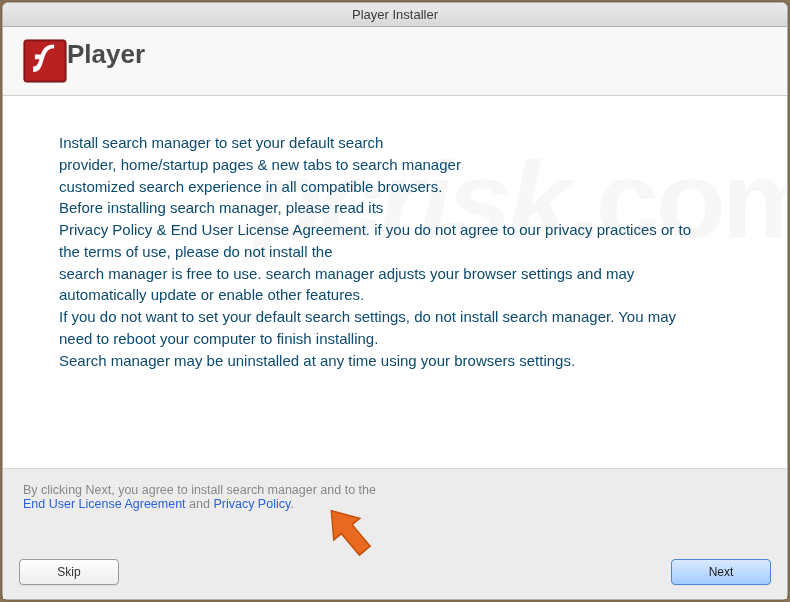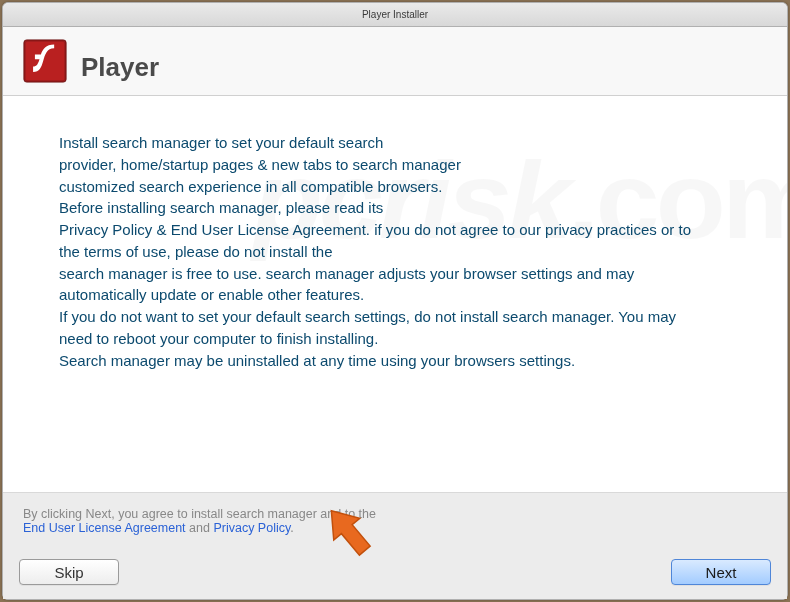--- a/index.html
+++ b/index.html
@@ -29,28 +29,27 @@
       flex-direction: column;
     }
     .titlebar {
       height: 24px;
       background: linear-gradient(to bottom, #eaeaea, #d8d8d8);
       border-bottom: 1px solid #b0b0b0;
       border-radius: 6px 6px 0 0;
       display: flex;
       align-items: center;
       justify-content: center;
-      font-size: 10px;
+      font-size: 13px;
       color: #3a3a3a;
     }
     .header {
       padding: 12px 20px;
       display: flex;
-      align-items: flex-end;
-      gap: 14px;
+      align-items: flex-start;
       background: #f8f8f8;
       border-bottom: 1px solid #d0d0d0;
     }
     .flash-icon {
       width: 44px;
       height: 44px;
     }
     .app-title {
       font-size: 26px;
       font-weight: bold;
@@ -101,24 +100,25 @@
       background: #ececec;
       display: flex;
       justify-content: space-between;
     }
     .btn {
       min-width: 100px;
       height: 26px;
       border: 1px solid #9a9a9a;
       border-radius: 4px;
       background: linear-gradient(to bottom, #ffffff, #ededed);
-      font-size: 15px;
+      font-size: 12px;
       color: #333;
       cursor: pointer;
       box-shadow: 0 1px 0 rgba(0,0,0,0.05);
+      margin-top: 24px;
     }
     .btn-next {
       border: 1px solid #4f86d8;
       background: linear-gradient(to bottom, #d9eaff, #a3ccff);
       color: #1a1a1a;
     }
     .arrow-annotation {
       position: absolute;
       left: 315px;
       top: 498px;

